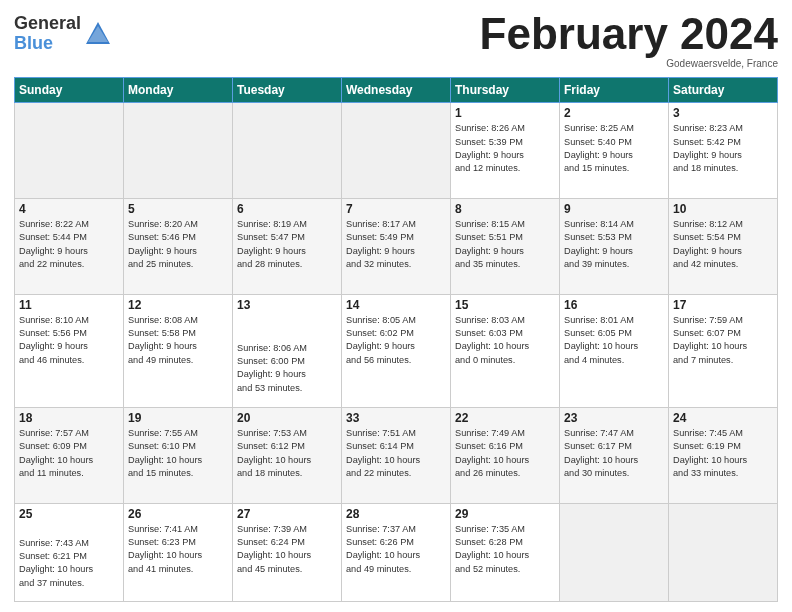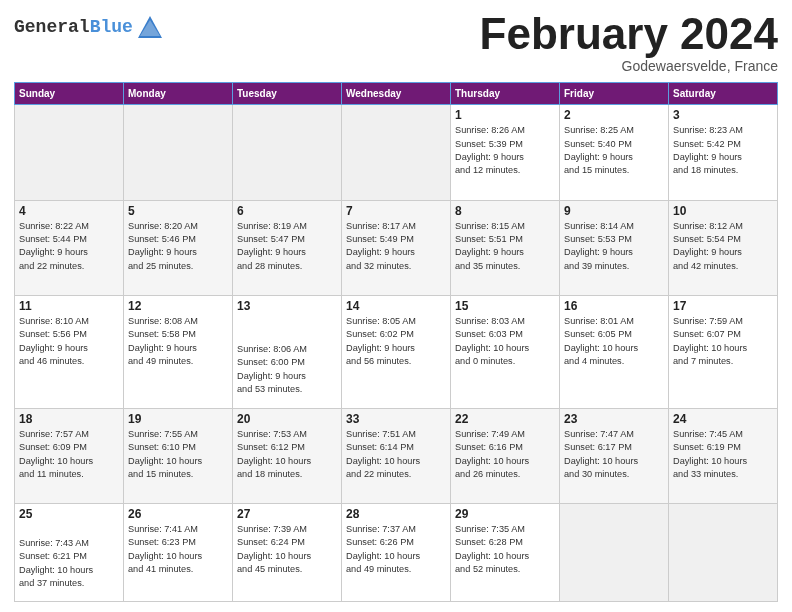--- a/index.html
+++ b/index.html
@@ -23,23 +23,22 @@
       align-items: flex-start;
       margin-bottom: 8px;
     }
     .logo {
       display: flex;
       align-items: center;
       margin-top: 4px;
     }
     .logo-text {
       display: flex;
-      flex-direction: row;
+      flex-direction: column;
       line-height: 1.1;
-      font-family: Liberation Mono, monospace;
     }
     .logo-general {
       font-size: 18px;
       font-weight: bold;
       color: #333;
     }
     .logo-blue {
       font-size: 18px;
       font-weight: bold;
       color: #4a90d9;
@@ -52,33 +51,33 @@
     .title-area {
       text-align: right;
     }
     .month-title {
       font-size: 44px;
       font-weight: bold;
       color: #222;
       line-height: 1.1;
     }
     .location {
-      font-size: 14px;
+      font-size: 10px;
       color: #555;
     }
     .calendar {
       flex: 1;
       border-collapse: collapse;
       width: 100%;
       table-layout: fixed;
     }
     .calendar th {
-      background-color: #701a75;
+      background-color: #0f766e;
       color: #fff;
-      font-size: 10px;
+      font-size: 12px;
       font-weight: bold;
       padding: 5px 4px;
       text-align: left;
       border: 1px solid #5a9ee0;
     }
     .calendar td {
       vertical-align: top;
       font-size: 9.5px;
       color: #333;
       border: 1px solid #ccc;

